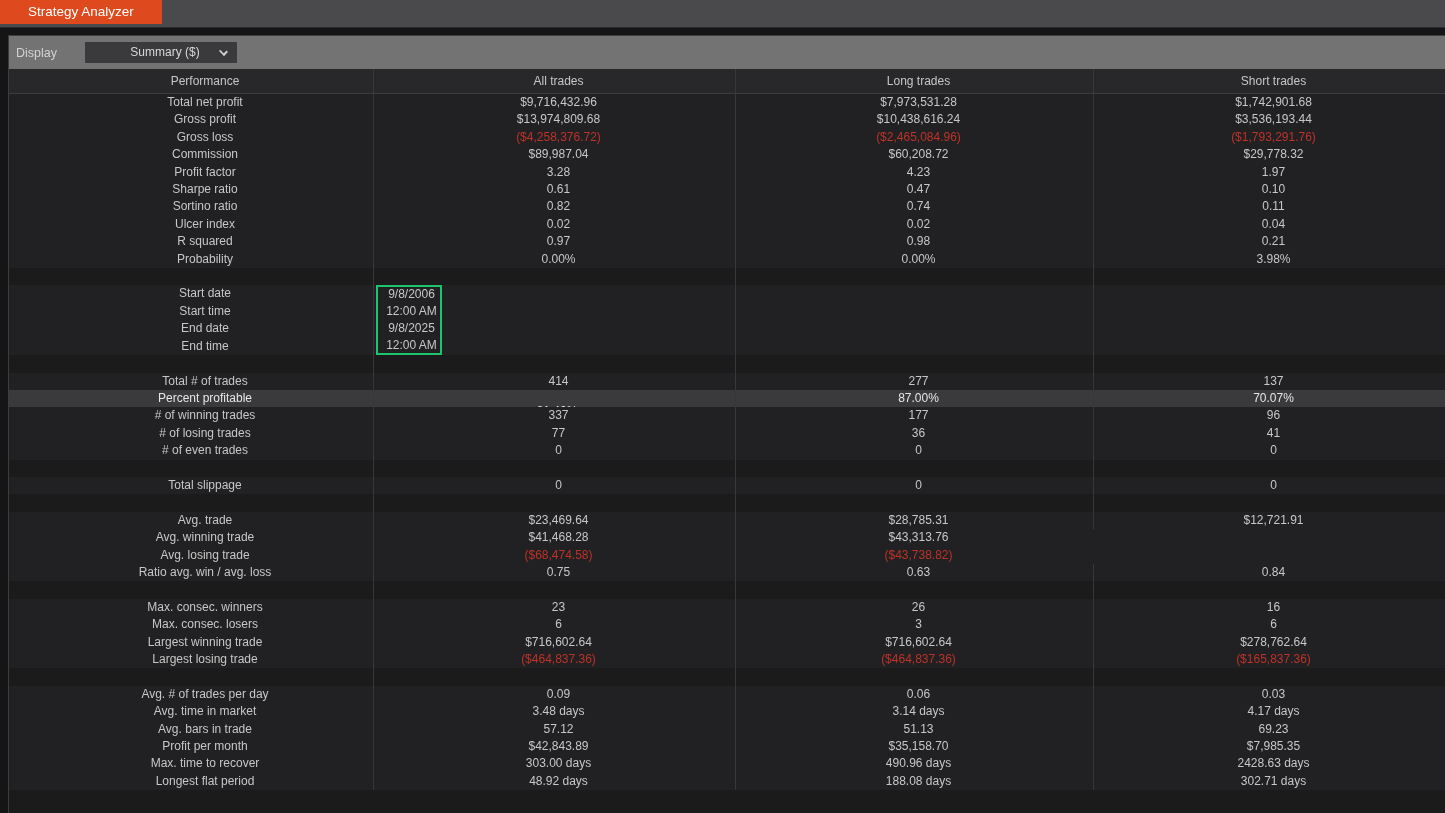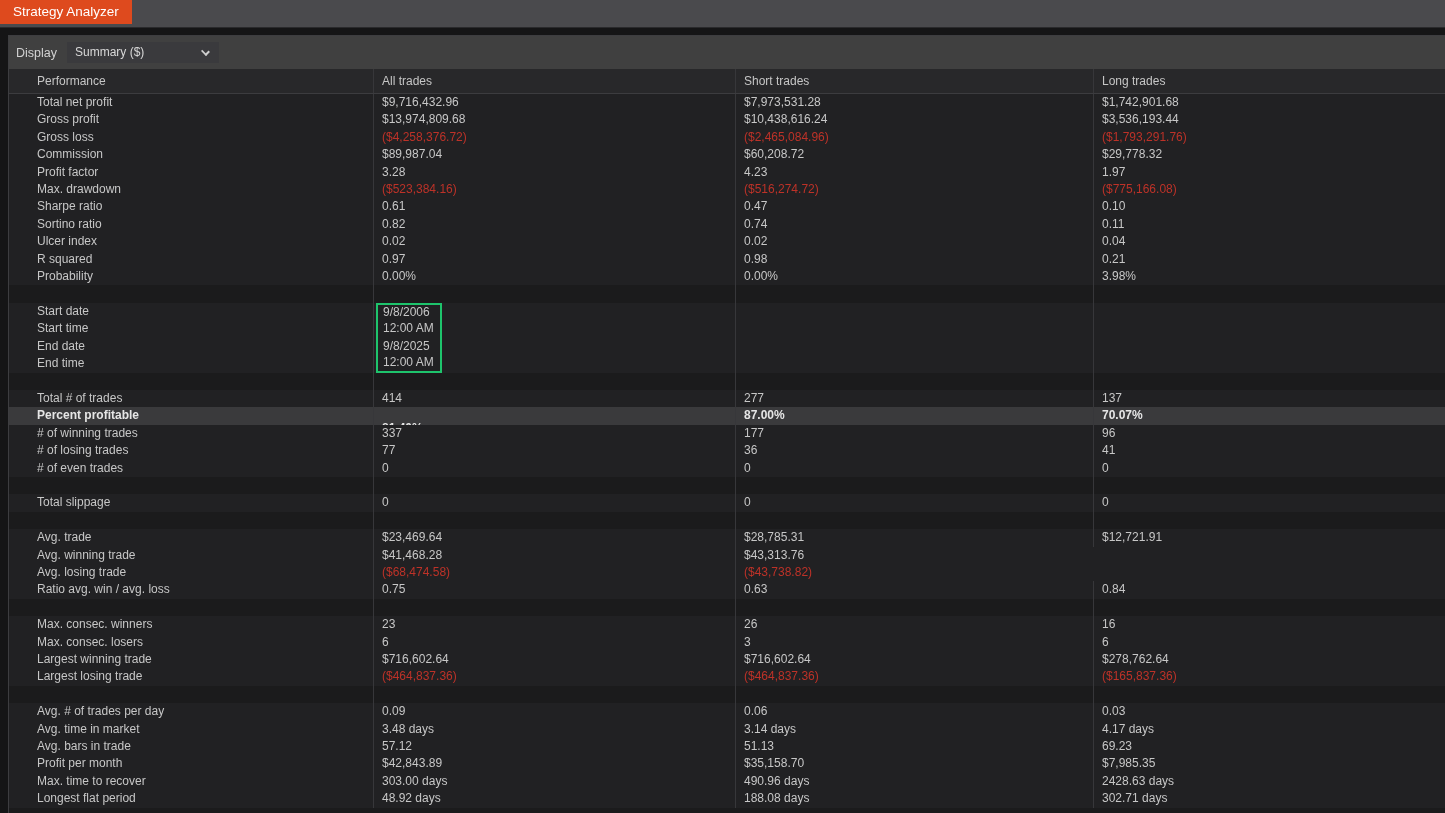--- a/index.html
+++ b/index.html
@@ -2,47 +2,47 @@
 <html><head>
 <meta charset="utf-8">
 <style>
   * { margin:0; padding:0; box-sizing:border-box; }
   html,body { width:1445px; height:813px; overflow:hidden; background:#151516;
               font-family:"Liberation Sans", sans-serif; }
 
   
   .topstrip { position:absolute; left:0; top:0; width:1445px; height:28px;
               background:#4a4a4d; border-bottom:1px solid #2a2a2c; }
-  .tab { position:absolute; left:0; top:0; height:24px; padding:0 13px;
+  .tab { position:absolute; left:0; top:0; height:24px; padding:0 28px;
          background:#de4a1e; color:#ffffff; font-size:13.5px; line-height:24px;
          white-space:nowrap; }
 
   
   .panel { position:absolute; left:8px; top:35px; right:0; bottom:0;
-           background:#404040; border:1px solid #3d3d40; border-right:none; border-bottom:none; }
+           background:#737373; border:1px solid #3d3d40; border-right:none; border-bottom:none;text-align:center; }
 
   
   .toolbar { position:relative; height:33px; display:flex; align-items:center; }
   .toolbar .lbl { color:#d2d2d2; font-size:12.5px; margin-left:7px; }
-  .dropdown { position:relative; margin-left:10px; width:152px; height:21px;
+  .dropdown { position:relative; margin-left:28px; width:152px; height:21px;
               background:#3a3a3d; color:#d8d8d8; font-size:12px; line-height:21px;
               padding-left:8px; cursor:default; }
   .dropdown .chev { position:absolute; right:10px; top:6px; width:7px; height:7px;
                     border-right:2px solid #cfcfcf; border-bottom:2px solid #cfcfcf;
                     transform:rotate(45deg) scale(1,0.8); }
 
   
   .grid { position:absolute; left:0; top:33px; right:0; bottom:0; background:#1b1b1c;
           font-size:12px; overflow:hidden; }
   .grow { display:grid; grid-template-columns:364px 362px 358px 1fr; }
   .ghead { height:25px; background:#28282a; border-bottom:1px solid #3c3c3f; }
   .ghead .cell { color:#c6c6c6; line-height:24px; }
   .row { height:17.42px; background:#212123; }
   .row.blank { background:#1b1b1c; }
-  .row.highlight { background:#3a3a3c;font-weight:bold; }
+  .row.highlight { background:#3a3a3c; }
   .row.highlight .cell span { color:#e6e6e6; }
   .cell { overflow:hidden; white-space:nowrap; line-height:17.42px; color:#c7c7c7; }
   .cell.c-label { padding-left:28px; }
   .cell.c-val { padding-left:8px; border-left:1px solid #37373a; }
   .cell.c-val.no-pad { padding-left:2px; }
   .cell span.neg { color:#bd3228; }
 
   
   .boxed { display:block; height:100%; width:66px; padding-left:5px;
            border-left:2px solid #1ec46c; border-right:2px solid #1ec46c; }
@@ -67,22 +67,22 @@
     <div class="dropdown">
       <span>Summary ($)</span>
       <span class="chev"></span>
     </div>
   </div>
 
   <div class="grid">
     <div class="grow ghead">
       <div class="cell c-label">Performance</div>
       <div class="cell c-val">All trades</div>
+      <div class="cell c-val">Long trades</div>
       <div class="cell c-val">Short trades</div>
-      <div class="cell c-val">Long trades</div>
     </div>
     <div>
         <div class="grow row">
           <div class="cell c-label"><span>Total net profit</span></div>
           <div class="cell c-val"><span>$9,716,432.96</span></div>
           <div class="cell c-val"><span>$7,973,531.28</span></div>
           <div class="cell c-val"><span>$1,742,901.68</span></div>
         </div>
         <div class="grow row">
           <div class="cell c-label"><span>Gross profit</span></div>
@@ -100,26 +100,20 @@
           <div class="cell c-label"><span>Commission</span></div>
           <div class="cell c-val"><span>$89,987.04</span></div>
           <div class="cell c-val"><span>$60,208.72</span></div>
           <div class="cell c-val"><span>$29,778.32</span></div>
         </div>
         <div class="grow row">
           <div class="cell c-label"><span>Profit factor</span></div>
           <div class="cell c-val"><span>3.28</span></div>
           <div class="cell c-val"><span>4.23</span></div>
           <div class="cell c-val"><span>1.97</span></div>
-        </div>
-        <div class="grow row">
-          <div class="cell c-label"><span>Max. drawdown</span></div>
-          <div class="cell c-val"><span class="neg">($523,384.16)</span></div>
-          <div class="cell c-val"><span class="neg">($516,274.72)</span></div>
-          <div class="cell c-val"><span class="neg">($775,166.08)</span></div>
         </div>
         <div class="grow row">
           <div class="cell c-label"><span>Sharpe ratio</span></div>
           <div class="cell c-val"><span>0.61</span></div>
           <div class="cell c-val"><span>0.47</span></div>
           <div class="cell c-val"><span>0.10</span></div>
         </div>
         <div class="grow row">
           <div class="cell c-label"><span>Sortino ratio</span></div>
           <div class="cell c-val"><span>0.82</span></div>

